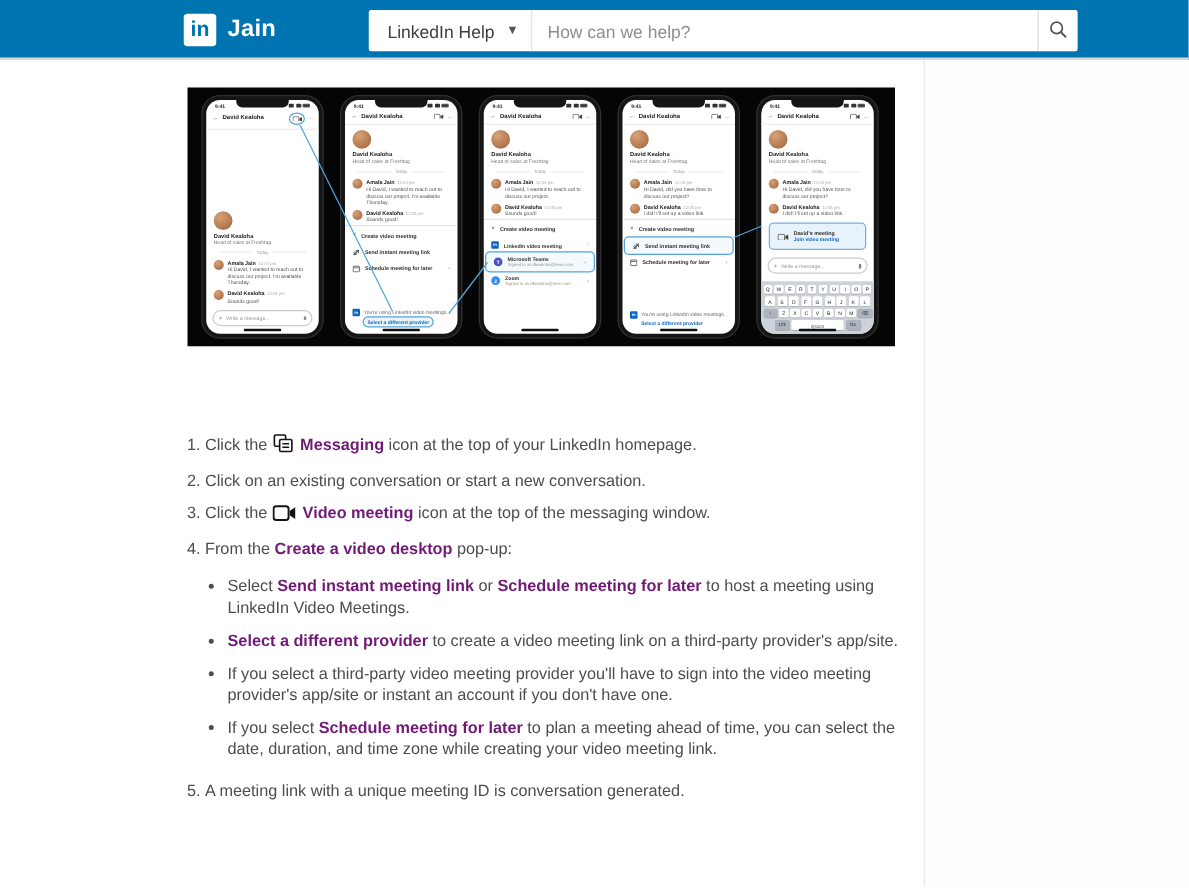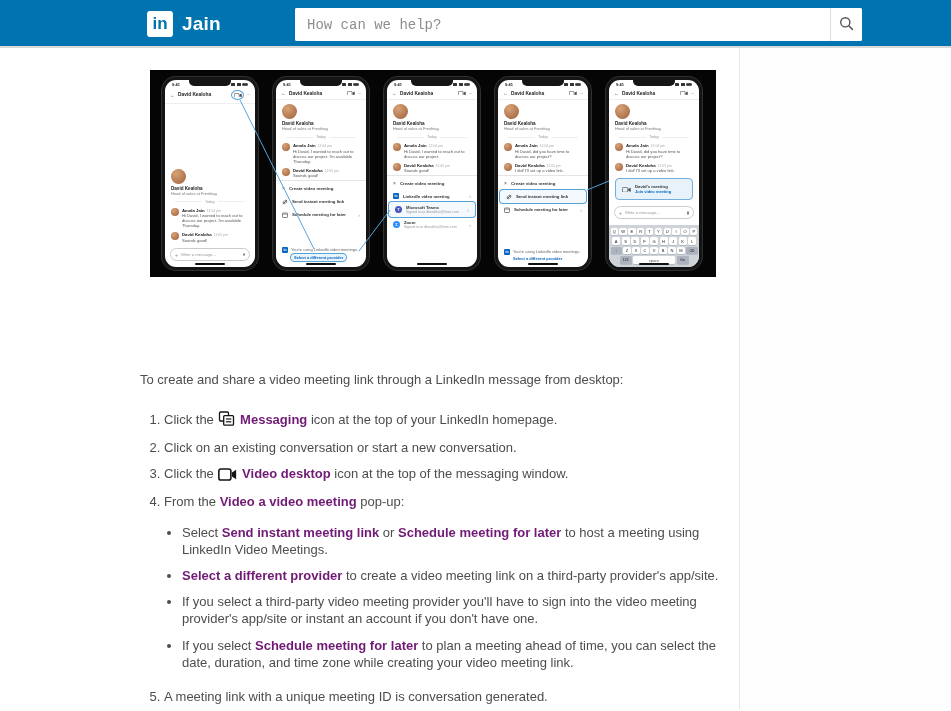--- a/index.html
+++ b/index.html
@@ -11,21 +11,21 @@
   .logo { position:absolute; left:147px; top:11px; width:26px; height:26px; background:#fff;
     border-radius:3px; color:#0073b1; font-weight:bold; font-size:17px;
     display:flex; align-items:center; justify-content:center; cursor:pointer; }
   .brand { position:absolute; left:182px; top:13px; color:#fff; font-size:19px; font-weight:700; letter-spacing:.2px; }
   .searchbar { position:absolute; left:295px; top:8px; width:567px; height:33px; background:#fff;
     border-radius:2px; display:flex; align-items:stretch; overflow:hidden; }
   .dropdown { width:131px; padding:0 10px 0 15px; display:flex; align-items:center; justify-content:space-between;
     font-size:14px; color:#3d3d3d; border-right:1px solid #ddd; cursor:pointer; flex:none; }
   .caret { font-size:10px; color:#555; margin-left:6px; }
   .searchbar input { flex:1; border:none; outline:none; padding:0 12px; font-size:14px; color:#333;
-    font-family:Liberation Mono, monospace; }
+    font-family:Liberation Sans, sans-serif; }
   .searchbar input::placeholder { color:#8e8e8e; }
   .searchbtn { width:32px; flex:none; border:none; background:#fff; border-left:1px solid #ddd;
     display:flex; align-items:center; justify-content:center; cursor:pointer; }
 
   
   .page { position:relative; height:661px; background:#fff; }
   .rail { position:absolute; left:739px; top:0; bottom:0; width:1px; background:#e9e9e9; }
   .rightpane { position:absolute; left:740px; top:0; right:0; bottom:0; background:#fefefe; }
 
   
@@ -110,20 +110,24 @@
 </style>
 </head>
 <body>
 
 <header>
   <div class="logo">
     <span>in</span>
   </div>
   <div class="brand">Jain</div>
   <div class="searchbar">
+    <div class="dropdown">
+      <span>LinkedIn Help</span>
+      <span class="caret">▼</span>
+    </div>
     <input type="text" placeholder="How can we help?" style="">
     <button class="searchbtn">
       <span>
         <svg width="15" height="15" viewBox="0 0 15 15">
           <circle cx="6.3" cy="6.3" r="4.6" fill="none" stroke="#555" stroke-width="1.4"></circle>
           <line x1="9.8" y1="9.8" x2="13.4" y2="13.4" stroke="#555" stroke-width="1.5" stroke-linecap="round"></line>
         </svg>
       </span>
     </button>
   </div>
@@ -553,34 +557,33 @@
         </div>
       </div>
     <svg class="annot" id="annot" viewBox="0 0 566 207" preserveAspectRatio="none">
         <line x1="90" y1="30" x2="164" y2="179" stroke="#56a3d9" stroke-width="1"></line>
         <line x1="209" y1="181" x2="240" y2="140" stroke="#56a3d9" stroke-width="1"></line>
         <line x1="437" y1="120" x2="459" y2="111" stroke="#56a3d9" stroke-width="1"></line>
       </svg>
   </figure>
 
   <div class="article">
-    <p class="intro">To create and share a video meeting link through a LinkedIn message from desktop:</p>
     <ol class="steps" id="steps">
         <li>Click the <span class="inline-ic"><svg width="17" height="16" viewBox="0 0 16 16">
               <rect x="1" y="1" width="9" height="9" rx="1" fill="none" stroke="#141414" stroke-width="1.3"></rect>
               <rect x="5.2" y="4.6" width="9.8" height="9.6" rx="1" fill="#fff" stroke="#141414" stroke-width="1.3"></rect>
               <line x1="7.4" y1="8" x2="12.8" y2="8" stroke="#141414" stroke-width="1.2"></line>
               <line x1="7.4" y1="10.8" x2="12.8" y2="10.8" stroke="#141414" stroke-width="1.2"></line>
             </svg></span> <b>Messaging</b> icon at the top of your LinkedIn homepage.</li>
         <li>Click on an existing conversation or start a new conversation.</li>
         <li>Click the <span class="inline-ic"><svg width="19" height="13" viewBox="0 0 18 12">
               <rect x="0.8" y="0.8" width="11.4" height="10.4" rx="2" fill="none" stroke="#141414" stroke-width="1.5"></rect>
               <path d="M13.2 4.2 L17.2 1.6 v8.8 L13.2 7.8z" fill="#141414"></path>
-            </svg></span> <b>Video desktop</b> icon at the top of the messaging window.</li>
-        <li>From the <b>Video a video meeting</b> pop-up:<ul class="subs">
+            </svg></span> <b>Video meeting</b> icon at the top of the messaging window.</li>
+        <li>From the <b>Create a video desktop</b> pop-up:<ul class="subs">
             <li>Select <b>Send instant meeting link</b> or <b>Schedule meeting for later</b> to host a meeting using LinkedIn Video Meetings.</li>
             <li><b>Select a different provider</b> to create a video meeting link on a third-party provider's app/site.</li>
             <li>If you select a third-party video meeting provider you'll have to sign into the video meeting provider's app/site or instant an account if you don't have one.</li>
             <li>If you select <b>Schedule meeting for later</b> to plan a meeting ahead of time, you can select the date, duration, and time zone while creating your video meeting link.</li>
           </ul></li>
         <li>A meeting link with a unique meeting ID is conversation generated.</li>
       </ol>
 
   </div>
 </div>

